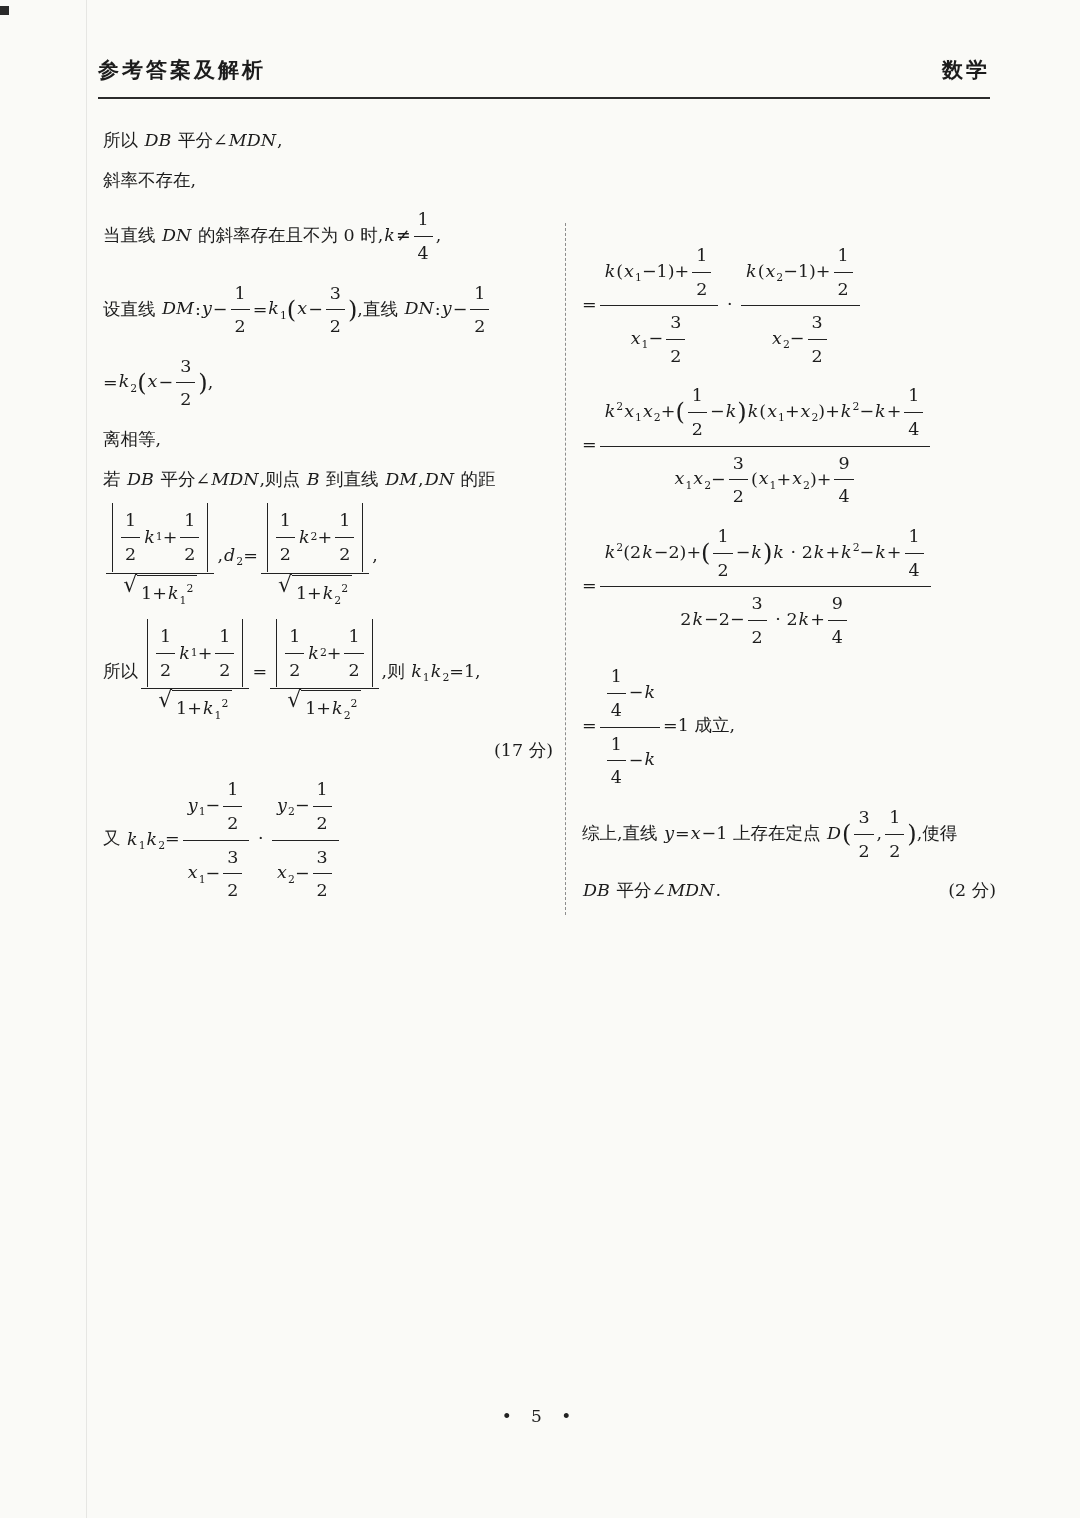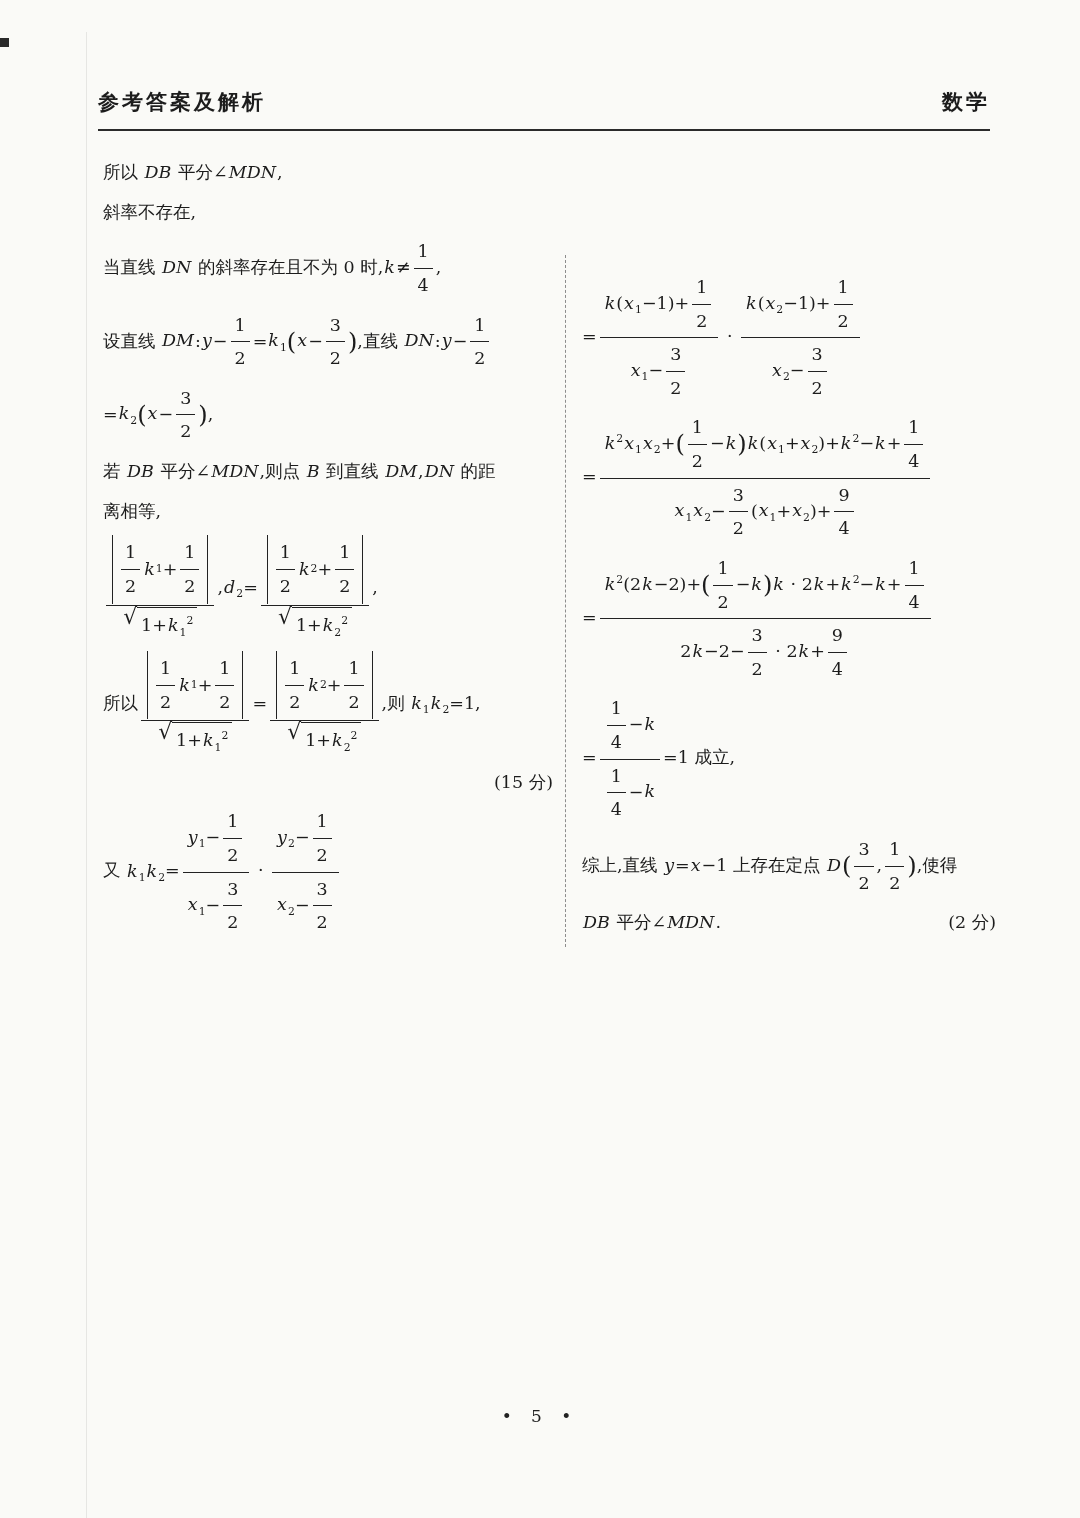--- a/index.html
+++ b/index.html
@@ -4,21 +4,21 @@
 <style>
   * { box-sizing: border-box; margin: 0; padding: 0; }
   html,body { width: 1080px; height: 1518px; }
   body {
     background: #fafaf7;
     font-family: "DejaVu Serif", "Liberation Serif", serif;
     color: #1c1c1c;
     position: relative;
     overflow: hidden;
   }
-  .page { position: absolute; inset: 0; margin-top: 32px; }
+  .page { position: absolute; inset: 0; }
 
   
   .corner-mark { position: absolute; left: 0; top: 6px; width: 9px; height: 9px; background: #2a2a2a; }
   .scan-edge { position: absolute; left: 86px; top: 0; width: 1px; height: 100%; background: rgba(0,0,0,0.08); }
 
   
   .header {
     position: absolute; left: 98px; right: 90px; top: 56px;
     display: flex; justify-content: space-between; align-items: flex-end;
     font-size: 21px; letter-spacing: 3px; font-weight: 600;
@@ -92,24 +92,24 @@
         <div class="line">
           <span class="txt">当直线 <i>DN</i> 的斜率存在且不为 0 时,<i>k</i>≠<span class="fr"><span class="nu">1</span><span class="de">4</span></span>,</span>
         </div>
         <div class="line">
           <span class="txt">设直线 <i>DM</i>:<i>y</i>−<span class="fr"><span class="nu">1</span><span class="de">2</span></span>=<i>k</i><sub>1</sub><span class="bp">(</span><i>x</i>−<span class="fr"><span class="nu">3</span><span class="de">2</span></span><span class="bp">)</span>,直线 <i>DN</i>:<i>y</i>−<span class="fr"><span class="nu">1</span><span class="de">2</span></span></span>
         </div>
         <div class="line">
           <span class="txt">=<i>k</i><sub>2</sub><span class="bp">(</span><i>x</i>−<span class="fr"><span class="nu">3</span><span class="de">2</span></span><span class="bp">)</span>,</span>
         </div>
         <div class="line">
-          <span class="txt">若 <i>DB</i> 平分∠<i>MDN</i>,则点 <i>B</i> 到直线 <i>DM</i>,<i>DN</i> 的距</span>
+          <span class="txt">离相等,</span>
         </div>
         <div class="line">
-          <span class="txt">离相等,</span>
+          <span class="txt">若 <i>DB</i> 平分∠<i>MDN</i>,则点 <i>B</i> 到直线 <i>DM</i>,<i>DN</i> 的距</span>
         </div>
         <div class="line">
           <span class="txt"><span class="fr"><span class="nu"><span class="ab"><span class="fr">
                     <span class="nu">1</span>
                     <span class="de">2</span>
                   </span><i>k</i><sub>1</sub>+<span class="fr">
                     <span class="nu">1</span>
                     <span class="de">2</span>
                   </span></span></span><span class="de"><span class="sq">
                   <span class="tick">√</span>
@@ -141,21 +141,21 @@
                   </span><i>k</i><sub>2</sub>+<span class="fr">
                     <span class="nu">1</span>
                     <span class="de">2</span>
                   </span></span></span><span class="de"><span class="sq">
                   <span class="tick">√</span>
                   <span class="rd">1+<i>k</i><sub>2</sub><sup>2</sup></span>
                 </span></span></span>,则 <i>k</i><sub>1</sub><i>k</i><sub>2</sub>=1,</span>
         </div>
         <div class="line">
           <span class="txt"></span>
-          <span class="score">(15 分)</span>
+          <span class="score">(17 分)</span>
         </div>
         <div class="line">
           <span class="txt">又 <i>k</i><sub>1</sub><i>k</i><sub>2</sub>=<span class="fr"><span class="nu"><i>y</i><sub>1</sub>−<span class="fr"><span class="nu">1</span><span class="de">2</span></span></span><span class="de"><i>x</i><sub>1</sub>−<span class="fr"><span class="nu">3</span><span class="de">2</span></span></span></span> · <span class="fr"><span class="nu"><i>y</i><sub>2</sub>−<span class="fr"><span class="nu">1</span><span class="de">2</span></span></span><span class="de"><i>x</i><sub>2</sub>−<span class="fr"><span class="nu">3</span><span class="de">2</span></span></span></span></span>
         </div>
       </div>
     <div class="divider"></div>
     <div class="col-right">
         <div class="line">
           <span class="txt">=<span class="fr"><span class="nu"><i>k</i>(<i>x</i><sub>1</sub>−1)+<span class="fr"><span class="nu">1</span><span class="de">2</span></span></span><span class="de"><i>x</i><sub>1</sub>−<span class="fr"><span class="nu">3</span><span class="de">2</span></span></span></span> · <span class="fr"><span class="nu"><i>k</i>(<i>x</i><sub>2</sub>−1)+<span class="fr"><span class="nu">1</span><span class="de">2</span></span></span><span class="de"><i>x</i><sub>2</sub>−<span class="fr"><span class="nu">3</span><span class="de">2</span></span></span></span></span>
         </div>

